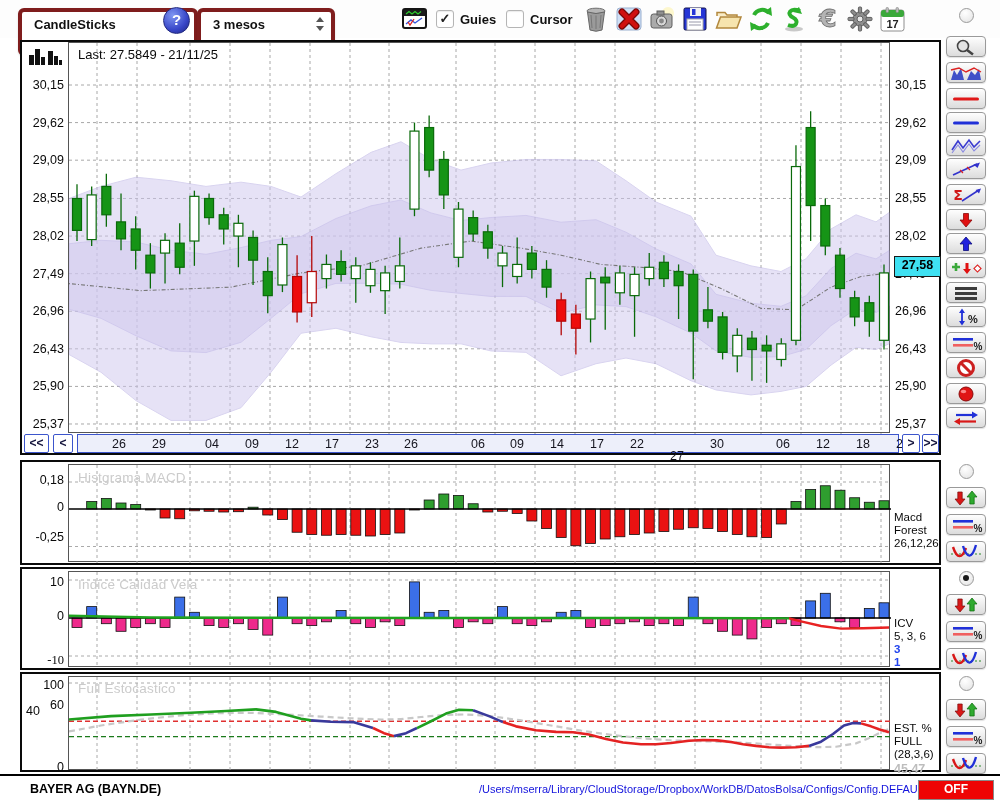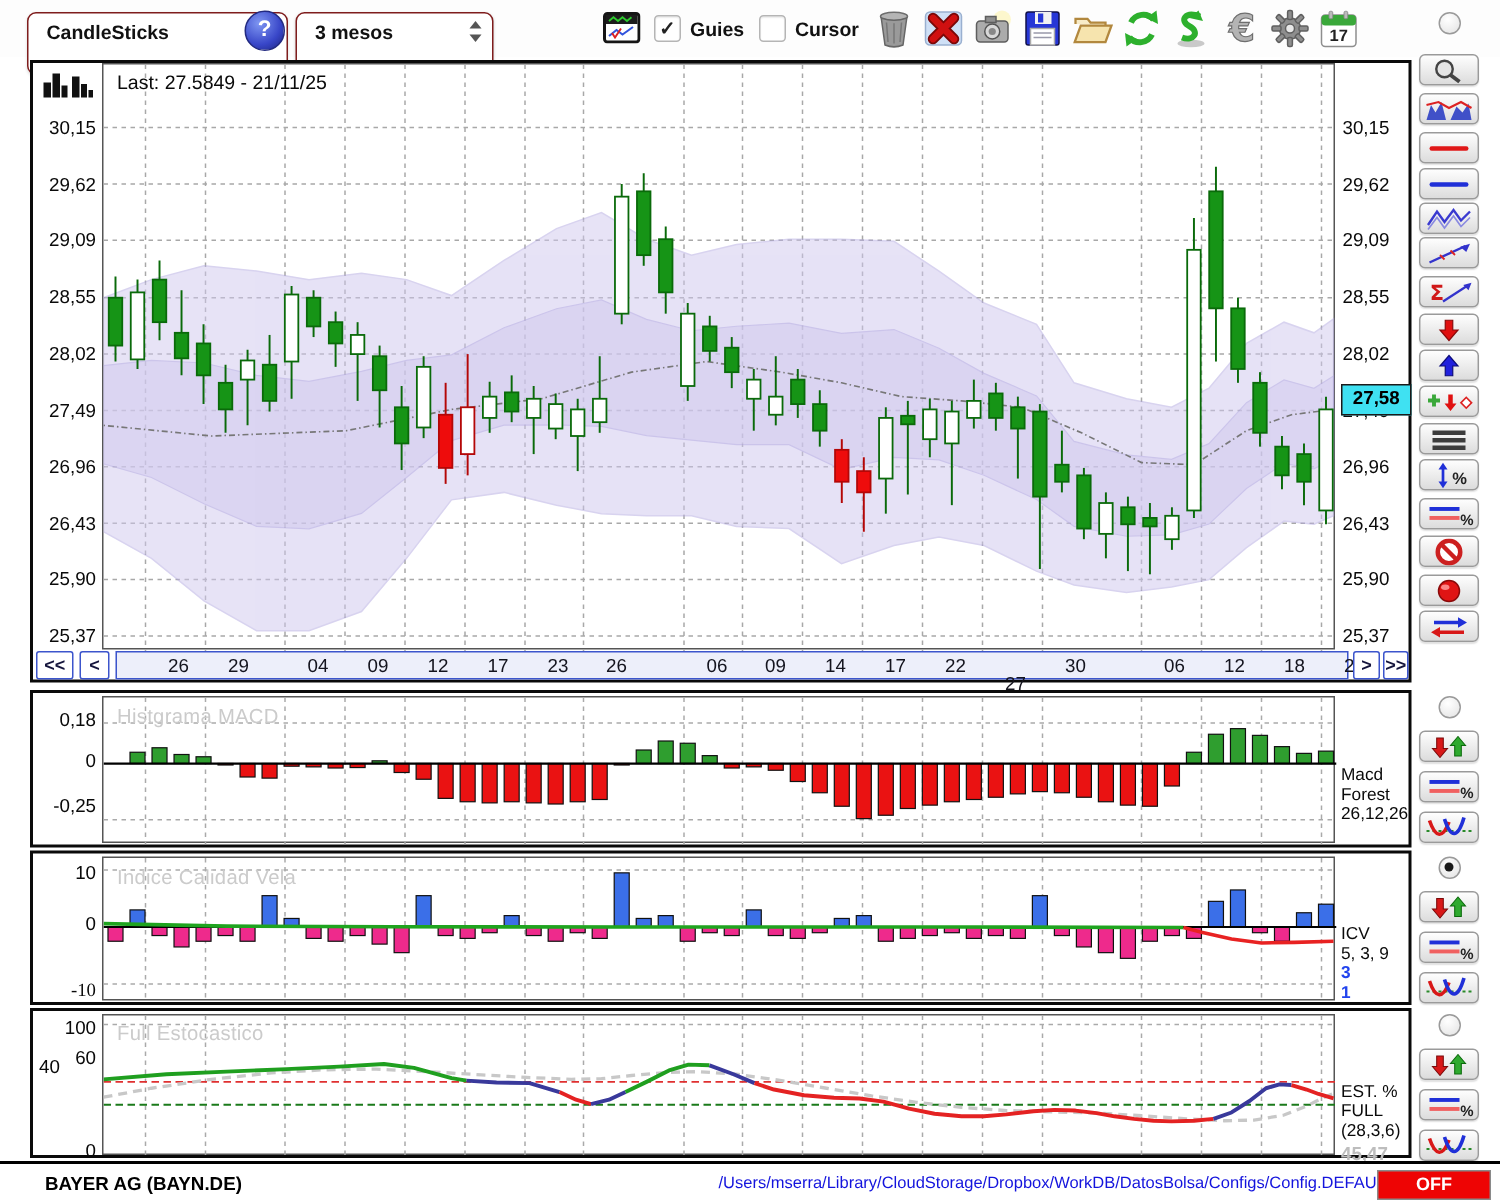--- a/index.html
+++ b/index.html
@@ -1,20 +1,20 @@
 <!DOCTYPE html>
 <html><head>
 <meta charset="utf-8">
 <style>
   html,body{margin:0;padding:0;}
   body{width:1000px;height:800px;background:#fff;font-family:"Liberation Sans",sans-serif;}
   .app{position:relative;width:1000px;height:800px;background:#fff;overflow:hidden;}
   
   .toolbar{position:absolute;left:0;top:0;width:1000px;height:38px;background:#fdfdfd;}
-  .select{position:absolute;top:8px;height:24px;background:#fff;border:1px solid #7f1d1d;border-radius:6px;
+  .select{position:absolute;top:8px;height:24px;background:#fff;border:4px solid #7f1d1d;border-radius:6px;
           box-shadow:0 1px 2px rgba(0,0,0,.15);font-size:13px;font-weight:bold;color:#111;
           display:flex;align-items:center;padding:0 22px 16px 12px;}
   .select .chev{position:absolute;right:6px;top:4px;width:10px;height:16px;}
   .helpbtn{position:absolute;top:7px;width:25px;height:25px;border-radius:50%;
            background:radial-gradient(circle at 35% 30%,#7f97f2,#3846c8 60%,#1b237e);
            border:1px solid #222a80;color:#fff;font-weight:bold;font-size:15px;text-align:center;line-height:24px;}
   .chk{position:absolute;top:10px;display:flex;align-items:center;font-size:13px;font-weight:bold;color:#111;}
   .chk .box{width:16px;height:16px;background:#fff;border:1px solid #b5b5b5;border-radius:3px;margin-right:6px;
             box-shadow:inset 0 1px 1px rgba(0,0,0,.08);text-align:center;line-height:15px;font-size:13px;color:#222;}
   .tbtn{width:28px;height:28px;display:inline-block;margin-right:5px;}
@@ -536,21 +536,21 @@
         </svg>
       </div>
     <div class="ptitle" style="left:56px;top:8px;">Indice Calidad Vela</div>
     <div id="icvYL">
         <div class="ylab" style="left: 4px; top: 6px; width: 38px; text-align: right;">10</div>
         <div class="ylab" style="left: 4px; top: 40px; width: 38px; text-align: right;">0</div>
         <div class="ylab" style="left: 4px; top: 84px; width: 38px; text-align: right; font-family: Liberation Serif, serif;">-10</div>
       </div>
     <div class="rlab" style="left:872px;top:1px;" id="icvR">
         <div>ICV</div>
-        <div>5, 3, 9</div>
+        <div>5, 3, 6</div>
         <div style="color: rgb(34, 68, 238); font-weight: bold;">3</div>
         <div style="color: rgb(34, 68, 238); font-weight: bold;">1</div>
       </div>
   </div>
 
   <div class="panel" style="left:20px;top:672px;width:921px;height:100px;">
     <div class="plot" style="left:46px;top:2px;width:822px;height:94px;" id="stochPlot">
         <svg width="822" height="94" viewBox="0 0 822 94">
           <line x1="28" y1="0" x2="28" y2="94" stroke="#aaa" stroke-width="1" stroke-dasharray="3,3"></line>
           <line x1="68" y1="0" x2="68" y2="94" stroke="#aaa" stroke-width="1" stroke-dasharray="3,3"></line>

